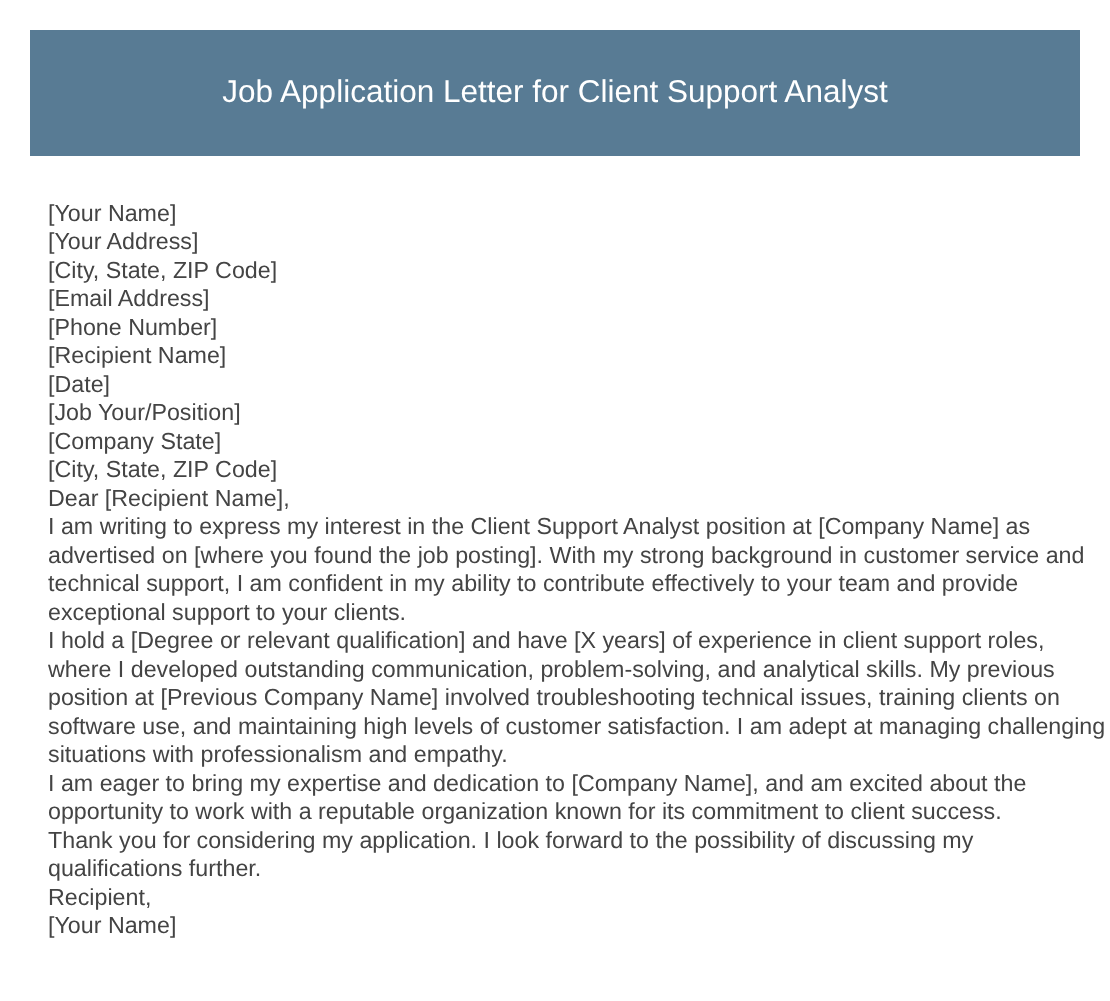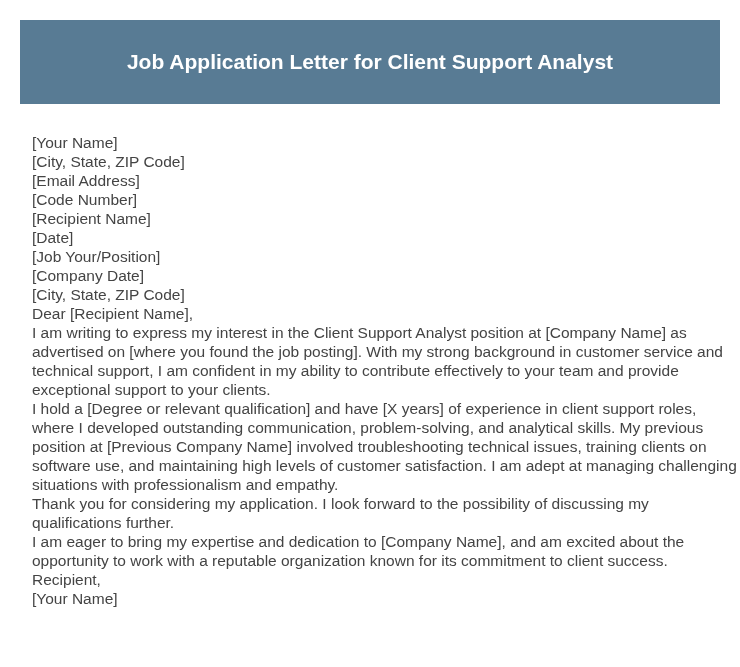--- a/index.html
+++ b/index.html
@@ -3,46 +3,47 @@
   <meta charset="utf-8">
   <style>
     html, body { margin: 0; padding: 0; background: #ffffff; }
     body { width: 740px; height: 667px; position: relative; overflow: hidden; }
     .header {
       position: absolute; left: 20px; top: 20px; width: 700px; height: 84px;
       background: #587b94; display: flex; align-items: center; justify-content: center;
     }
     .header h1 {
       margin: 0; color: #ffffff; font-family: "Liberation Sans", sans-serif;
-      font-weight: bold; font-size: 21px; letter-spacing: 0;
+      font-weight: normal; font-size: 21px; letter-spacing: 0;
     }
     .letter {
       position: absolute; left: 32px; top: 133px; width: 705px;
       font-family: "Liberation Sans", sans-serif; font-size: 15.5px;
       line-height: 19px; color: #444444;
     }
     .letter p { margin: 0; }
   </style>
 </head>
 <body>
 
 <div class="header">
   <h1>Job Application Letter for Client Support Analyst</h1>
 </div>
 
 <div class="letter">
   <p>[Your Name]</p>
+  <p>[Your Address]</p>
   <p>[City, State, ZIP Code]</p>
   <p>[Email Address]</p>
-  <p>[Code Number]</p>
+  <p>[Phone Number]</p>
   <p>[Recipient Name]</p>
   <p>[Date]</p>
   <p>[Job Your/Position]</p>
-  <p>[Company Date]</p>
+  <p>[Company State]</p>
   <p>[City, State, ZIP Code]</p>
   <p>Dear [Recipient Name],</p>
   <p>I am writing to express my interest in the Client Support Analyst position at [Company Name] as advertised on [where you found the job posting]. With my strong background in customer service and technical support, I am confident in my ability to contribute effectively to your team and provide exceptional support to your clients.</p>
   <p>I hold a [Degree or relevant qualification] and have [X years] of experience in client support roles, where I developed outstanding communication, problem-solving, and analytical skills. My previous position at [Previous Company Name] involved troubleshooting technical issues, training clients on software use, and maintaining high levels of customer satisfaction. I am adept at managing challenging situations with professionalism and empathy.</p>
+  <p>I am eager to bring my expertise and dedication to [Company Name], and am excited about the opportunity to work with a reputable organization known for its commitment to client success.</p>
   <p>Thank you for considering my application. I look forward to the possibility of discussing my qualifications further.</p>
-  <p>I am eager to bring my expertise and dedication to [Company Name], and am excited about the opportunity to work with a reputable organization known for its commitment to client success.</p>
   <p>Recipient,</p>
   <p>[Your Name]</p>
 </div>
 
 </body></html>

